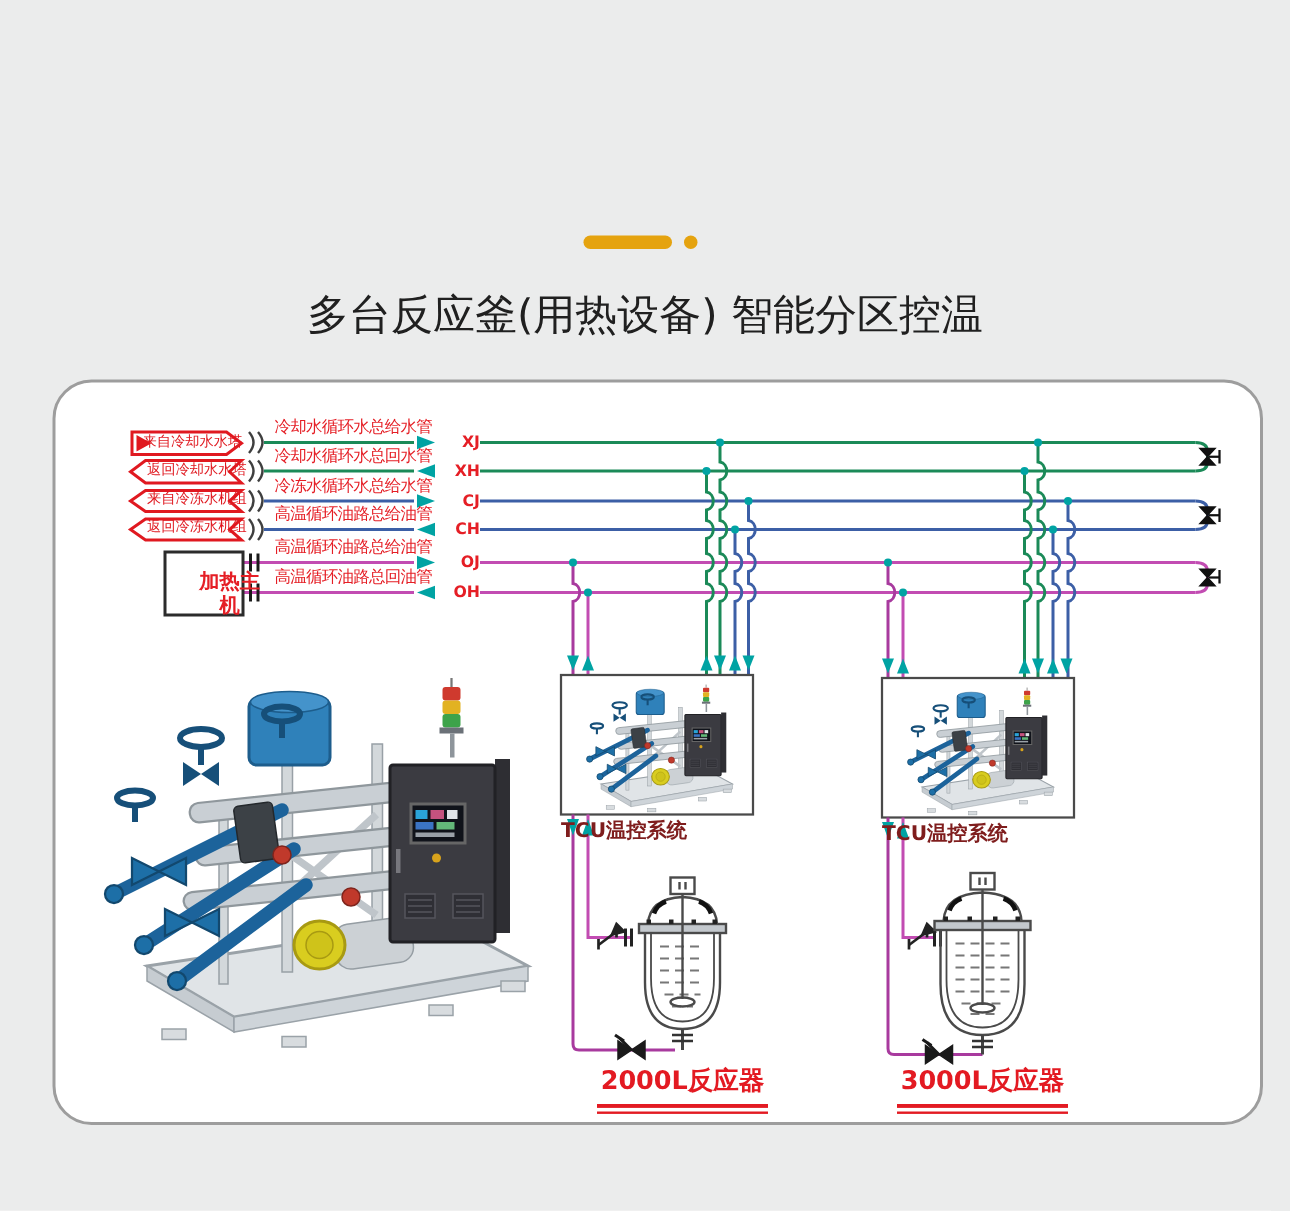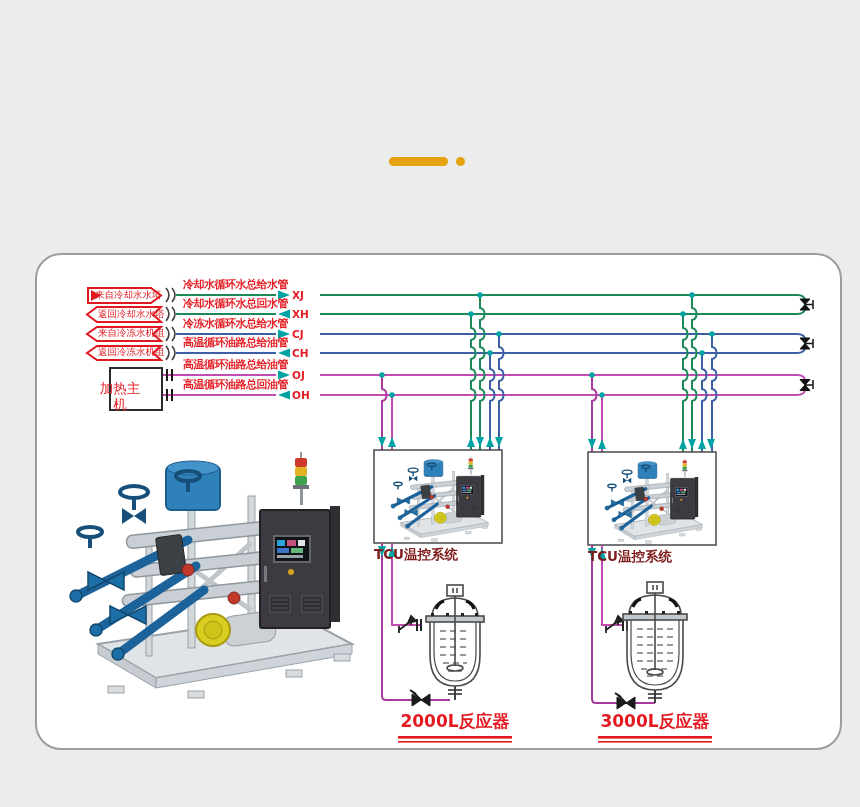--- a/index.html
+++ b/index.html
@@ -8,35 +8,36 @@
   .hdr-title{position:absolute;left:0;top:62px;width:860px;text-align:center;
     font-size:49px;font-weight:900;color:#1d1d1d;letter-spacing:1px;}
   .divider-bar{position:absolute;left:389px;top:157px;width:59px;height:9px;border-radius:5px;}
   .divider-dot{position:absolute;left:456px;top:157px;width:9px;height:9px;border-radius:50%;}
   .hdr-sub{position:absolute;left:0;top:191px;width:860px;text-align:center;
     font-size:28px;font-weight:500;color:#202020;}
   .panel{position:absolute;left:35px;top:253px;width:807px;height:497px;background:#ffffff;
     border:2px solid #9d9d9d;border-radius:26px;box-sizing:border-box;}
   #diagram-svg{position:absolute;left:0;top:0;width:860px;height:807px;}
   .lbl{position:absolute;line-height:1.15;}
-  .pipe-name{width:104px;left:183px;text-align:right;font-size:11px;font-weight:bold;
+  .pipe-name{width:104px;left:183px;text-align:right;font-size:11px;font-weight:normal;
     color:#e51e25;letter-spacing:-0.5px;white-space:nowrap;}
-  .pipe-code{width:28px;left:292px;text-align:left;font-size:10.5px;font-weight:bold;color:#e51e25;}
+  .pipe-code{width:28px;left:292px;text-align:right;font-size:10.5px;font-weight:bold;color:#e51e25;}
   .banner-t{text-align:center;font-size:9.5px;font-weight:normal;color:#e01920;white-space:nowrap;}
-  .heater-t{left:94px;top:381px;width:52px;text-align:center;font-size:13.5px;font-weight:normal;color:#e51e25;}
+  .heater-t{left:127px;top:381px;width:52px;text-align:center;font-size:13.5px;font-weight:bold;color:#e51e25;}
   .tcu-t{width:128px;text-align:left;font-size:13.5px;font-weight:bold;color:#7f1d1d;}
   .reactor-t{width:124px;text-align:center;font-size:17px;font-weight:bold;color:#e31a22;}
 </style>
 </head>
 <body>
 
 <div id="stage">
 
   <div class="divider-bar" style="background:#E5A30F"></div>
   <div class="divider-dot" style="background:#E5A30F"></div>
+  <div class="hdr-sub">多台反应釜(用热设备) 智能分区控温</div>
 
   <div class="panel"></div>
 
   <svg id="diagram-svg" viewBox="0 0 860 807" xmlns="http://www.w3.org/2000/svg">
     <defs>
       <g id="machine">
 
         <path d="M60,196 L258,166 L314,196 L118,230 Z" fill="#e0e4e7" stroke="#9aa2a8" stroke-width="2"></path>
         <path d="M60,196 L118,230 L118,240 L60,206 Z" fill="#c6ccd1" stroke="#9aa2a8"></path>
         <path d="M118,230 L314,196 L314,206 L118,240 Z" fill="#ced4d9" stroke="#9aa2a8"></path>

